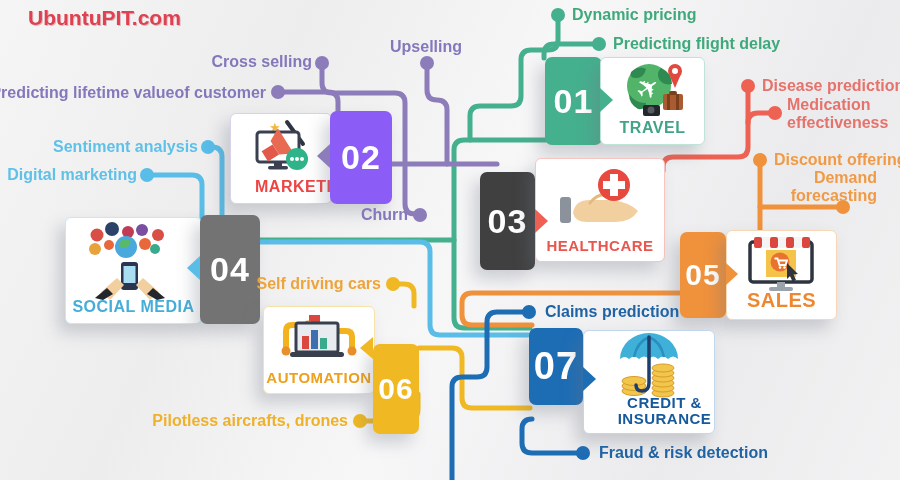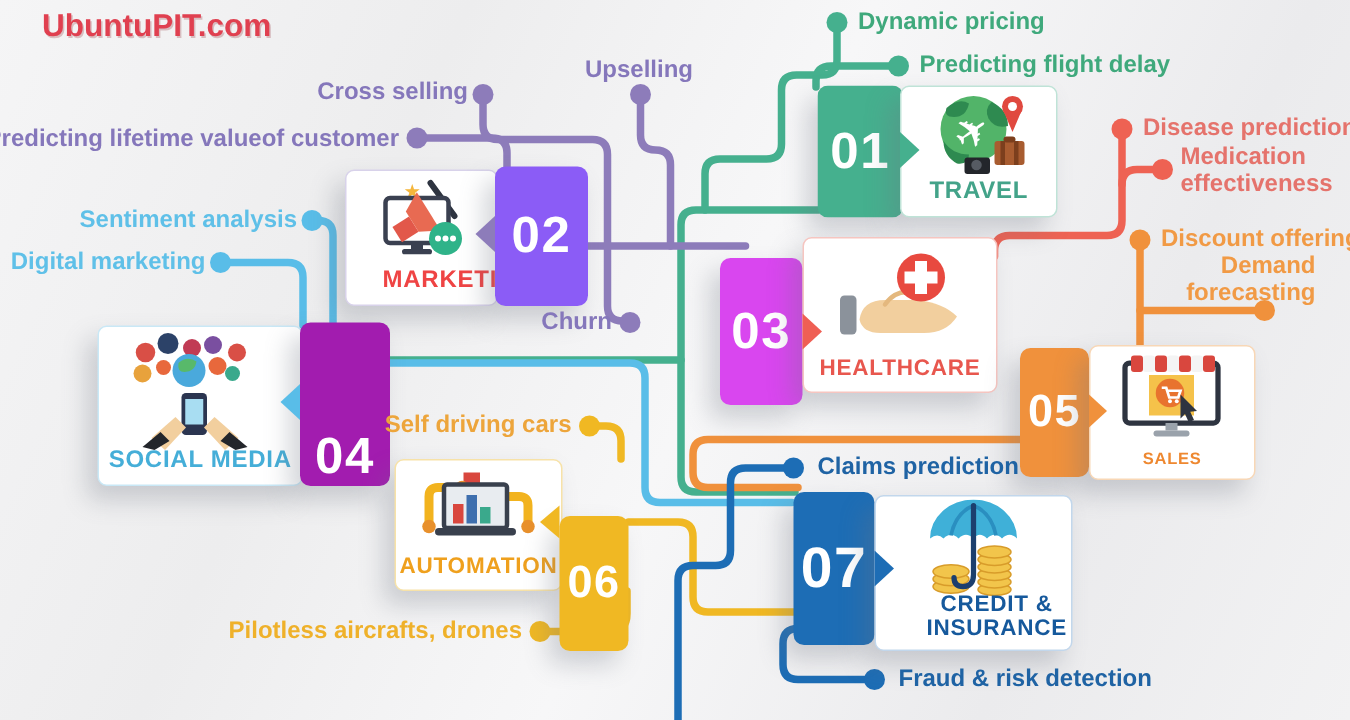--- a/index.html
+++ b/index.html
@@ -19,22 +19,22 @@
   .card .title{position:absolute;left:0;right:0;bottom:7px;text-align:center;
     font-weight:bold;letter-spacing:.5px;}
   .card .icon{position:absolute;}
   .label{z-index:4;font-weight:bold;font-size:16px;white-space:nowrap;line-height:18px;}
   .t-right{text-align:right;}
   .wm{left:28px;top:6px;z-index:5;font-size:21px;font-weight:bold;color:#e04050;
       text-shadow:1px 1px 0 rgba(140,30,40,.25);}
   
   .c-travel{color:#43a389;}   .bg-travel{background:#45b08e;border:1px solid #fff0;}
   .c-mkt{color:#ef4444;padding-left:24px;}      .bg-mkt{background:#8b5cf6;}
-  .c-health{color:#e8574e;}   .bg-health{background:#d946ef;}
-  .c-social{color:#45aed8;}   .bg-social{background:#a21caf;align-items:flex-end;}
+  .c-health{color:#e8574e;}   .bg-health{background:#404040;}
+  .c-social{color:#45aed8;}   .bg-social{background:#737373;}
   .c-sales{color:#ee8830;}    .bg-sales{background:#f0913c;}
   .c-auto{color:#efa01d;}     .bg-auto{background:#f0b823;margin-top:40px;}
   .c-credit{color:#16599c;}   .bg-credit{background:#1d6db5;}
   .lab-green{color:#3fa97c;}  .lab-purple{color:#8577bb;} .lab-cyan{color:#5fc0e8;}
   .lab-red{color:#e5736c;}    .lab-orange{color:#f19a45;} .lab-yellow{color:#efb12a;}
   .lab-blue{color:#1f63a4;}
   .bordered{border:1.5px solid;}
 </style>
 </head>
 <body>
@@ -202,21 +202,21 @@
         <rect x="58" y="3" width="8" height="11" rx="2" fill="#d9473e"></rect>
       </g>
       <circle cx="36" cy="28" r="9.5" fill="#e8732e"></circle>
       <path d="M30.5,24.5 h3 l2,6.5 h6 l1.5,-4.5 h-8.5" stroke="#ffffff" stroke-width="1.8" fill="none"></path>
       <circle cx="36" cy="33.5" r="1.3" fill="#ffffff"></circle>
         <circle cx="40.5" cy="33.5" r="1.3" fill="#ffffff"></circle>
       <path d="M43,29 l11,11 -4.5,0.5 2.5,5.5 -3.5,1.5 -2.5,-5.5 -3,3z" fill="#2e3440"></path>
       <rect x="33" y="48" width="8" height="5" fill="#9aa2ab"></rect>
       <rect x="25" y="53" width="24" height="4" rx="2" fill="#9aa2ab"></rect>
     </svg>
-    <div class="title c-sales" style="font-size:11px;margin-top:25px;">SALES</div>
+    <div class="title c-sales" style="font-size:20px;margin-top:25px;">SALES</div>
   </div>
 
   <div class="card bordered" style="left:263px;top:306px;width:110px;height:86px;border-color:#f7e2a8;">
     <svg class="icon" style="left:14px;top:4px;" width="82" height="58" viewBox="0 0 82 58">
       <path d="M8,40 V20 Q8,14 14,14 H30" stroke="#f2b31e" stroke-width="6" fill="none" stroke-linecap="round"></path>
       <path d="M74,40 V26 Q74,20 68,20 H56" stroke="#f2b31e" stroke-width="6" fill="none" stroke-linecap="round"></path>
       <rect x="31" y="4" width="11" height="10" fill="#d9473e"></rect>
       <circle cx="30" cy="14" r="4.5" fill="#e8902c"></circle>
         <circle cx="56" cy="20" r="4.5" fill="#e8902c"></circle>
       <circle cx="8" cy="40" r="4.5" fill="#e8902c"></circle>
@@ -227,21 +227,21 @@
       <rect x="42" y="27" width="7" height="11" fill="#3aa98c"></rect>
       <rect x="12" y="41" width="54" height="5" rx="2.5" fill="#39404d"></rect>
     </svg>
     <div class="title c-auto" style="font-size:15px;">AUTOMATION</div>
   </div>
   <div class="notch" style="left:360px;top:337px;border-top:11px solid transparent;border-bottom:11px solid transparent;border-right:13px solid #f0b823;"></div>
   <div class="numblock bg-auto" style="left:373px;top:304px;width:46px;height:90px;">
     <span style="font-size:30px;">06</span>
     </div>
 
-  <div class="numblock bg-credit" style="left:529px;top:328px;width:54px;height:102px;">
+  <div class="numblock bg-credit" style="left:529px;top:328px;width:54px;height:77px;">
     <span style="font-size:38px;">07</span>
     </div>
   <div class="notch" style="left:583px;top:367px;border-top:12px solid transparent;border-bottom:12px solid transparent;border-left:13px solid #1d6db5;"></div>
   <div class="card bordered" style="left:583px;top:330px;width:130px;height:102px;border-color:#c2d7ec;">
     <svg class="icon" style="left:22px;top:2px;" width="86" height="66" viewBox="0 0 86 66">
       <ellipse cx="28" cy="58" rx="12" ry="4.5" fill="#f2c54b" stroke="#d89c2a"></ellipse>
       <ellipse cx="28" cy="53" rx="12" ry="4.5" fill="#f2c54b" stroke="#d89c2a"></ellipse>
       <ellipse cx="28" cy="48" rx="12" ry="4.5" fill="#f2c54b" stroke="#d89c2a"></ellipse>
       <ellipse cx="57" cy="60" rx="11" ry="4" fill="#f2c54b" stroke="#d89c2a"></ellipse>
       <ellipse cx="57" cy="55" rx="11" ry="4" fill="#f2c54b" stroke="#d89c2a"></ellipse>

